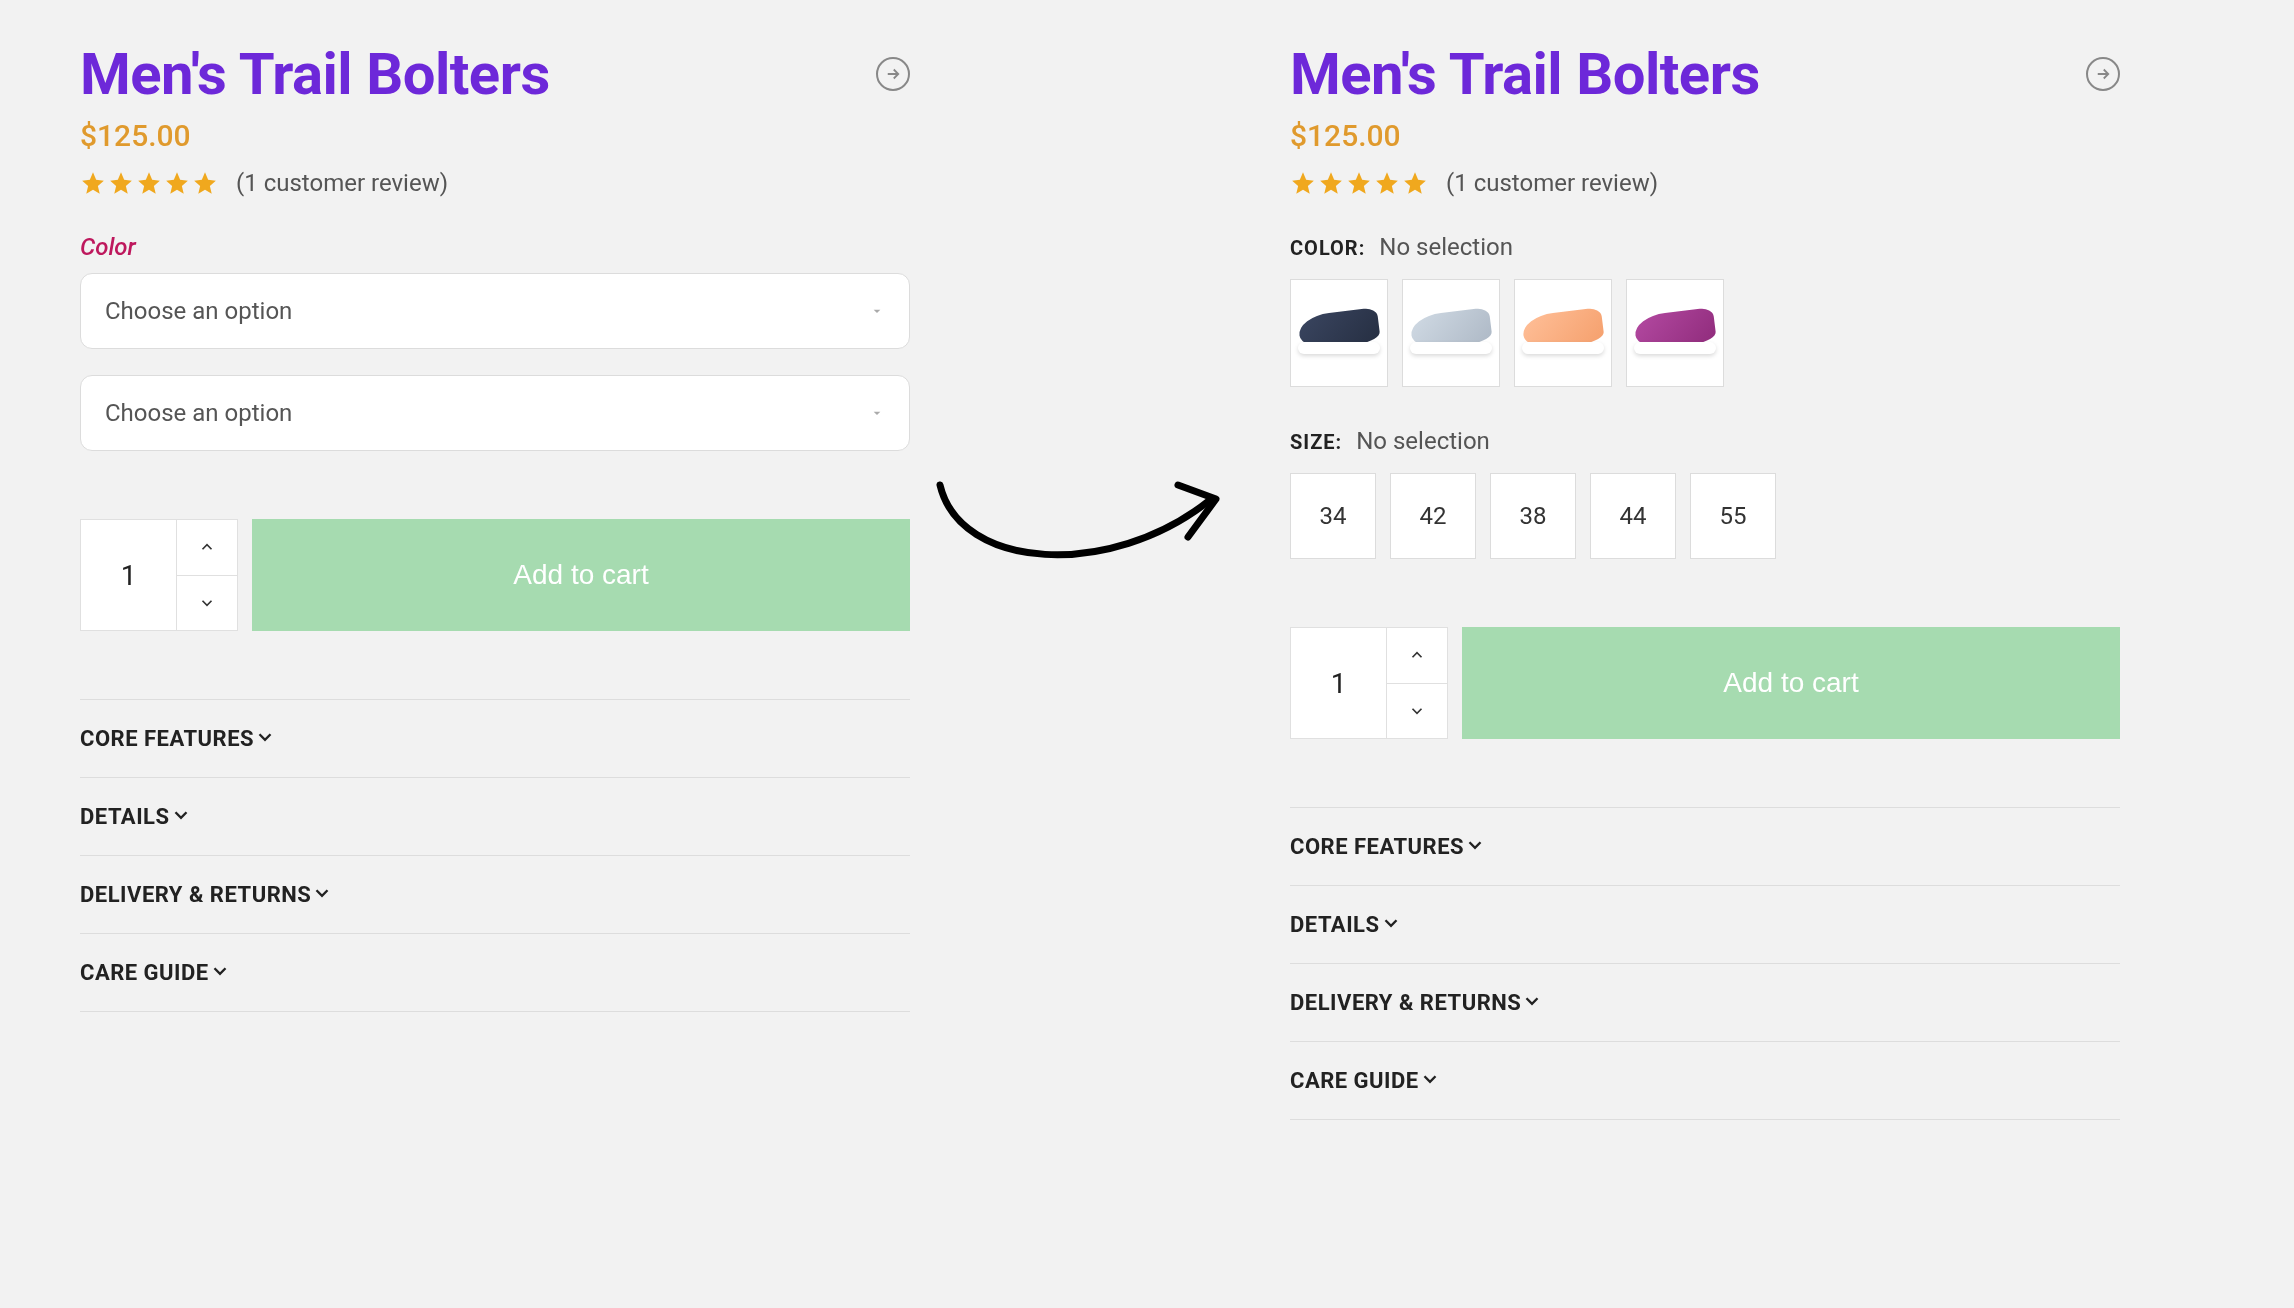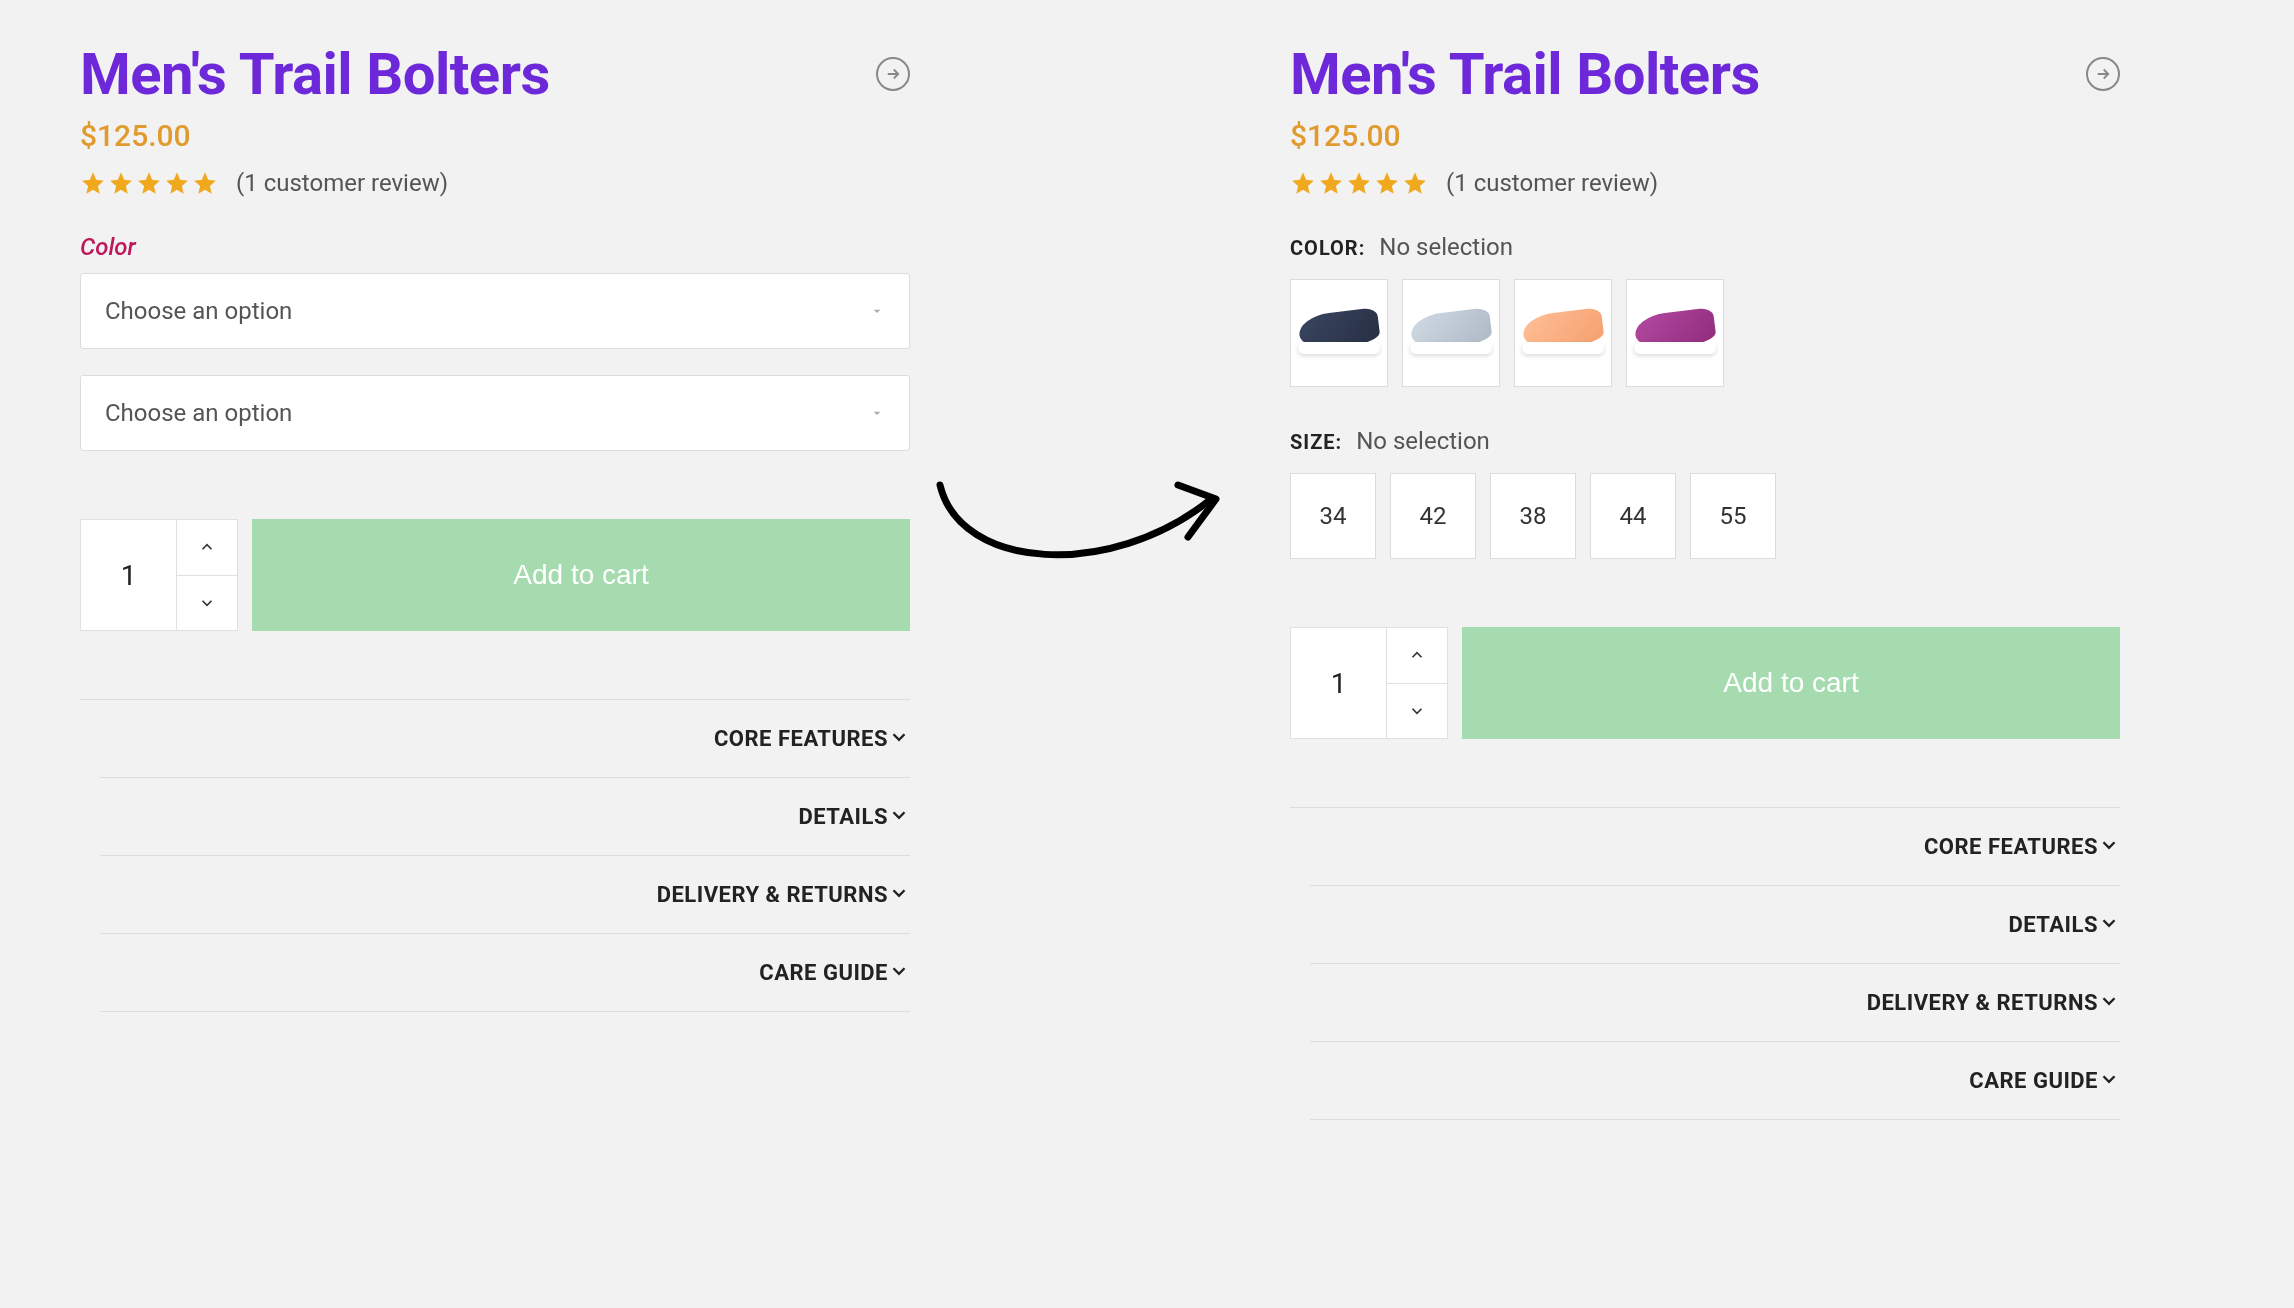--- a/index.html
+++ b/index.html
@@ -78,21 +78,21 @@
     font-weight: 500;
     color: #be185d;
     margin-bottom: 12px;
     font-style: italic;
   }
   .select {
     width: 100%;
     height: 76px;
     background: #fff;
     border: 1px solid #dcdcdc;
-    border-radius: 3px;
+    border-radius: 12px;
     display: flex;
     align-items: center;
     justify-content: space-between;
     padding: 0 24px;
     font-size: 24px;
     color: #555;
   }
   .select .caret { color: #aaa; }
 
   .cart-row {
@@ -143,25 +143,24 @@
     cursor: pointer;
   }
 
   .accordion {
     margin-top: 68px;
     border-top: 1px solid #ddd;
   }
   .acc-item {
     display: flex;
     align-items: center;
-    justify-content: flex-end;
+    justify-content: flex-start;
     height: 78px;
     border-bottom: 1px solid #ddd;
     cursor: pointer;
-    margin-left: 20px;
   }
   .acc-title {
     font-size: 22px;
     font-weight: 700;
     letter-spacing: 0.5px;
     color: #222;
   }
   .acc-caret { color: #222; }
   .acc-caret svg { width: 22px; height: 22px; }
 

